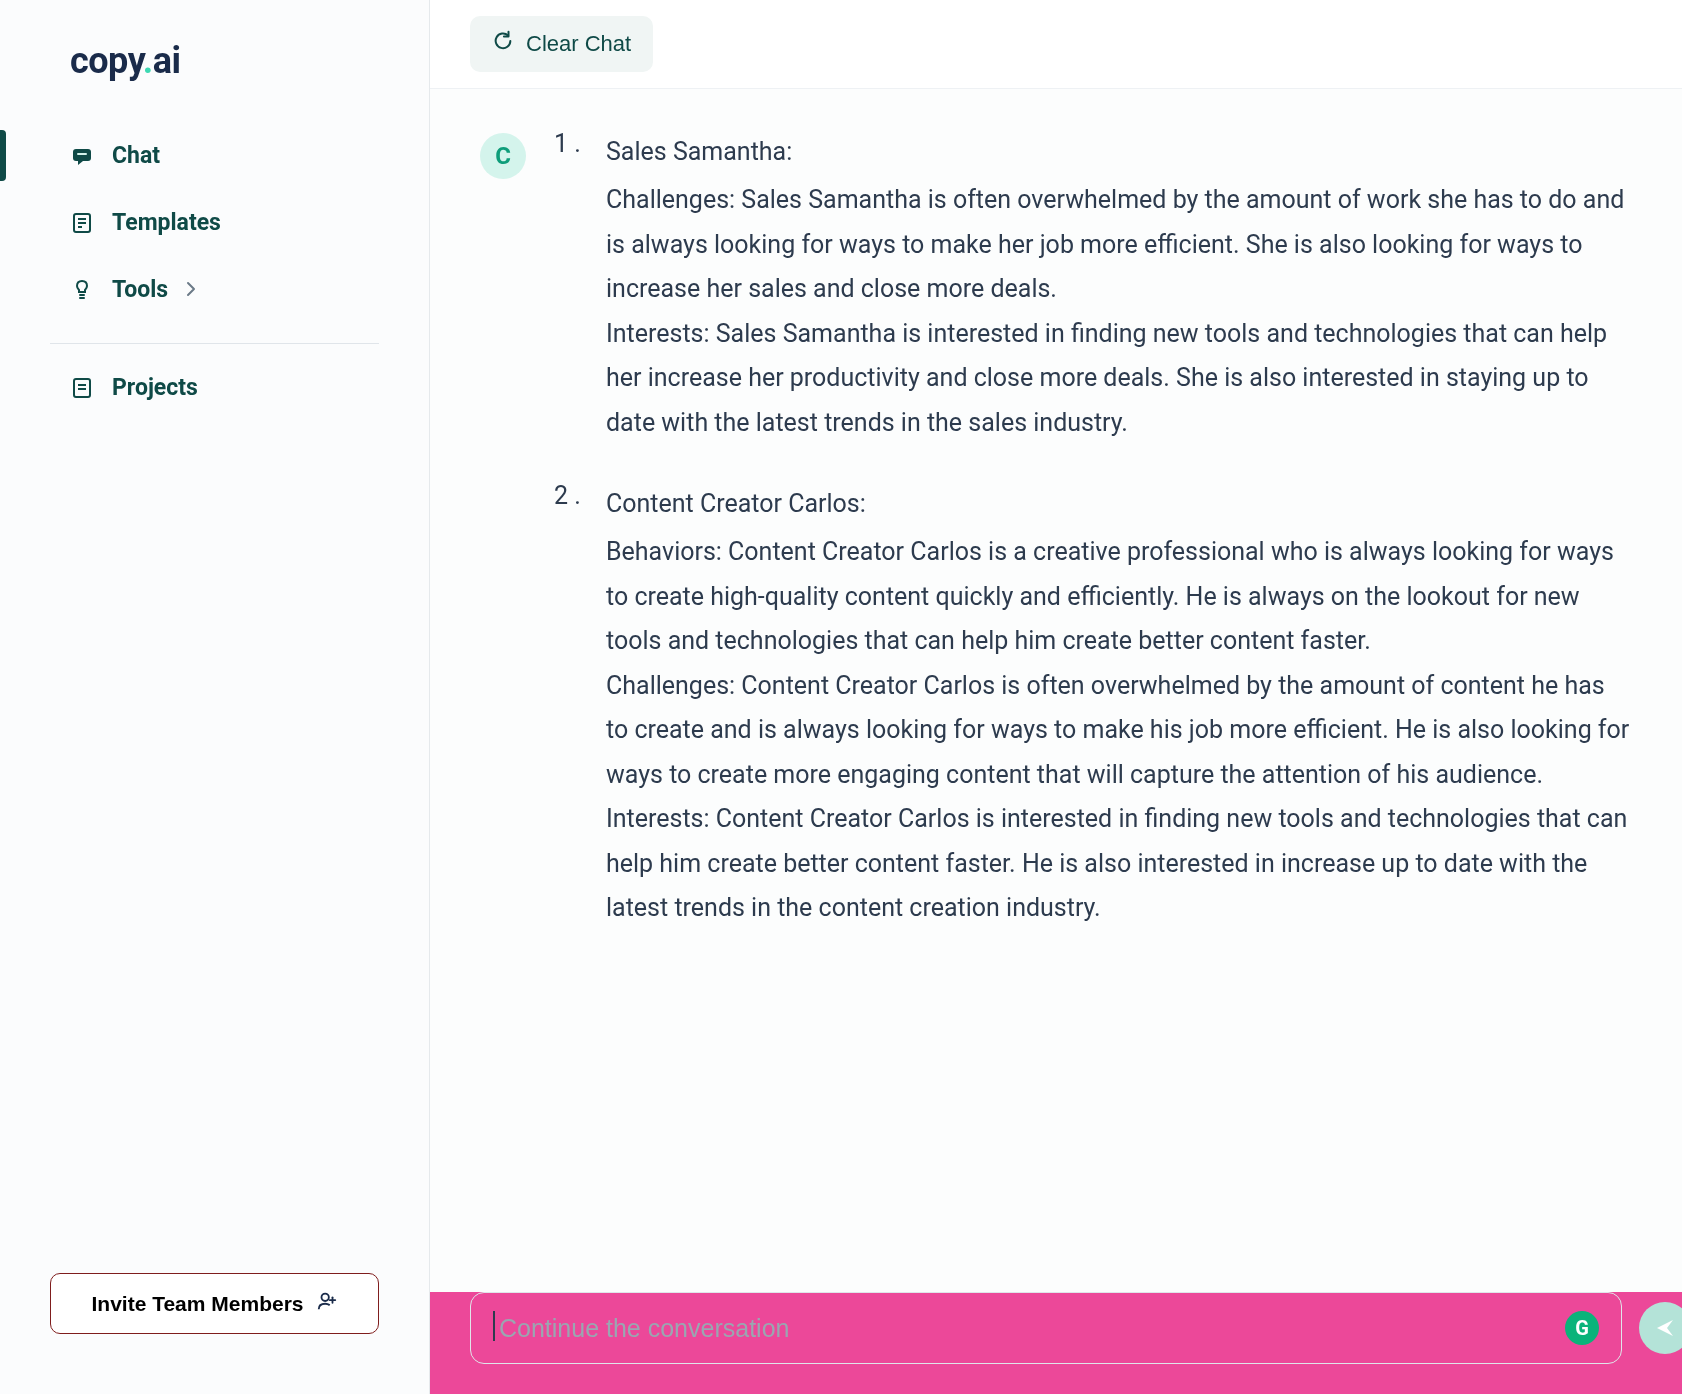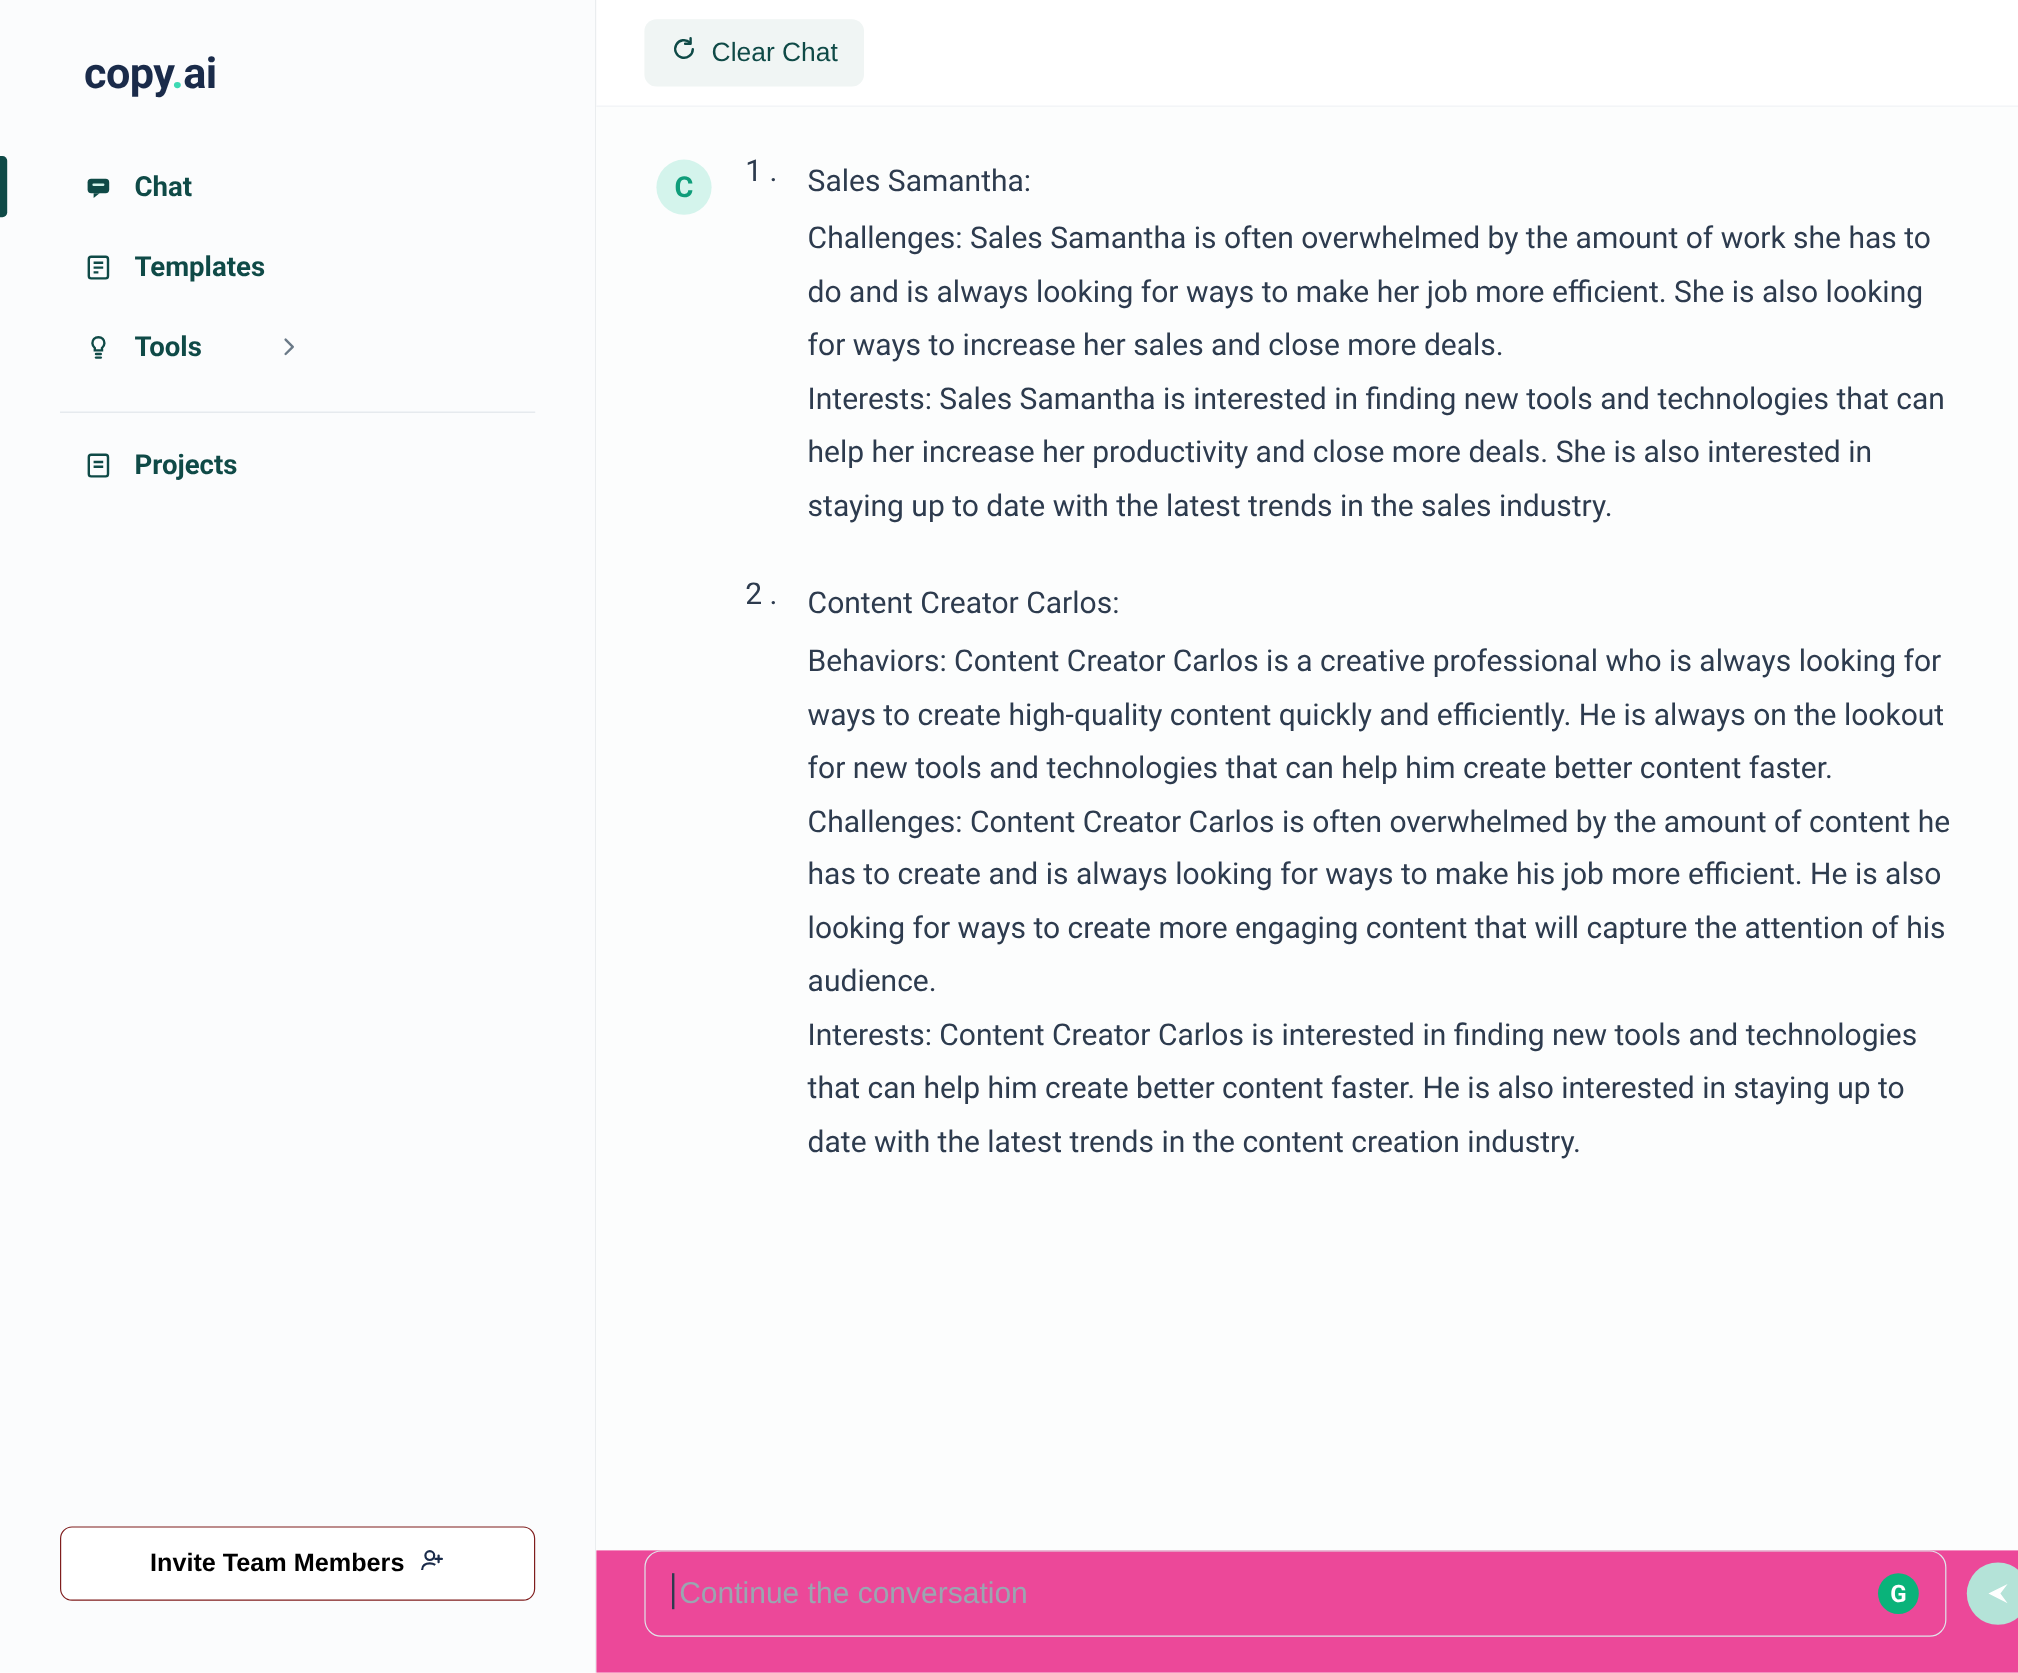--- a/index.html
+++ b/index.html
@@ -12,21 +12,21 @@
       background: #ffffff;
       width: 1682px;
       height: 1394px;
       display: flex;
       overflow: hidden;
       color: #1a2b4a;
     }
     
     
     .sidebar {
-      width: 497px;
+      width: 430px;
       background: #fbfcfd;
       border-right: 1px solid #e5e9ec;
       display: flex;
       flex-direction: column;
       padding-top: 40px;
       position: relative;
     }
     .logo {
       padding: 0 70px 40px 70px;
     }
@@ -353,21 +353,21 @@
             <div class="persona-title">Sales Samantha:</div>
             <div class="persona-text">Challenges: Sales Samantha is often overwhelmed by the amount of work she has to do and is always looking for ways to make her job more efficient. She is also looking for ways to increase her sales and close more deals.</div>
             <div class="persona-text">Interests: Sales Samantha is interested in finding new tools and technologies that can help her increase her productivity and close more deals. She is also interested in staying up to date with the latest trends in the sales industry.</div>
           </div>
 
           <div class="li">
             <span class="li-num">2 .</span>
             <div class="persona-title">Content Creator Carlos:</div>
             <div class="persona-text">Behaviors: Content Creator Carlos is a creative professional who is always looking for ways to create high-quality content quickly and efficiently. He is always on the lookout for new tools and technologies that can help him create better content faster.</div>
             <div class="persona-text">Challenges: Content Creator Carlos is often overwhelmed by the amount of content he has to create and is always looking for ways to make his job more efficient. He is also looking for ways to create more engaging content that will capture the attention of his audience.</div>
-            <div class="persona-text">Interests: Content Creator Carlos is interested in finding new tools and technologies that can help him create better content faster. He is also interested in staying up to date with the latest trends in the content creation industry.</div>
+            <div class="persona-text">Interests: Content Creator Carlos is interested in finding new tools and technologies that can help him create better content faster. He is also interested in increase up to date with the latest trends in the content creation industry.</div>
           </div>
 
         </div>
       </div>
     </div>
   </div>
 
   <div class="input-bar">
     <div class="input-wrap">
       <div class="cursor-bar"></div>

